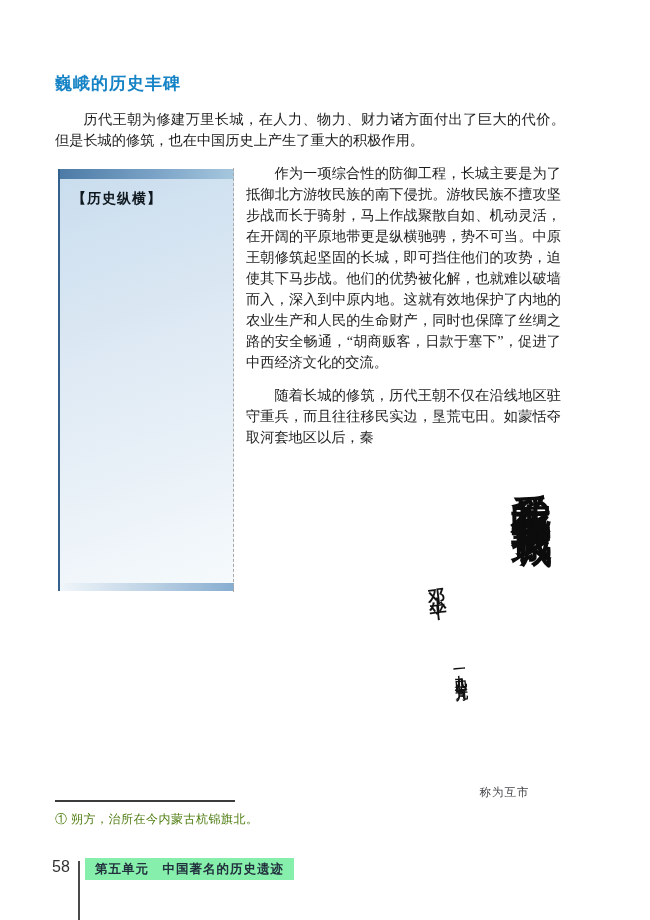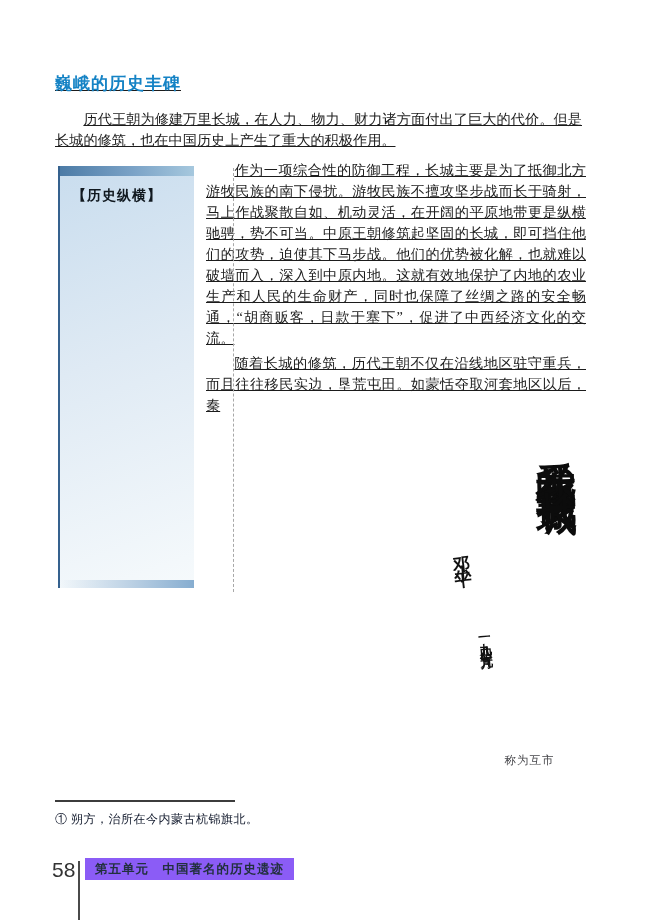--- a/index.html
+++ b/index.html
@@ -1,31 +1,31 @@
 <!DOCTYPE html>
 <html><head>
 <meta charset="utf-8">
 <style>
   html,body{margin:0;padding:0;background:#fff;}
   .page{
     position:relative;width:650px;height:920px;overflow:hidden;background:#ffffff;
     font-family:"Liberation Serif","DejaVu Serif",serif;color:#1c1c1c;
   }
-  .page-inner{padding:72px 60px 0 55px;text-decoration:underline;}
+  .page-inner{padding:72px 77px 0 55px;}
   .doc-title{
     margin:0 0 14px 0;font-size:17px;font-weight:bold;color:#1583c5;
     font-family:"Liberation Sans","DejaVu Sans",sans-serif;letter-spacing:1px;
   }
   .intro{margin:0 8px 9px 0;font-size:14.2px;line-height:21px;text-indent:2em;text-align:justify;}
   .content{position:relative;}
-  .body-p{margin:4px;font-size:14.2px;line-height:21px;text-indent:2em;text-align:justify;}
+  .body-p{margin:12px;font-size:14.2px;line-height:21px;text-indent:2em;text-align:justify;}
 
   
   .sidebar{
-    float:left;width:136px;height:422px;margin:6px 12px 6px 3px;box-sizing:border-box;
+    float:left;width:176px;height:422px;margin:6px 12px 6px 3px;box-sizing:border-box;
     border-left:2px solid #35618e;display:flex;flex-direction:column;
     background:linear-gradient(160deg,#c9ddee 0%,#dfeaf4 45%,#f6fafc 100%);
   }
   .sidebar-topbar{height:10px;flex:none;background:linear-gradient(90deg,#4c7ba6 0%,#7ba3c7 55%,#a6c8de 100%);}
   .sidebar-inner{flex:1;padding:0 9px 0 12px;}
   .sidebar-heading{
     margin:11px 0 7px 0;font-size:14px;font-weight:bold;color:#10181f;
     font-family:"Liberation Sans","DejaVu Sans",sans-serif;letter-spacing:1px;
   }
   .sidebar-text{
@@ -54,31 +54,31 @@
   }
   .callig-caption{
     position:absolute;bottom:6px;left:8px;font-size:11.5px;color:#46464a;
     letter-spacing:1px;font-style:normal;writing-mode:horizontal-tb;
   }
   .clear{clear:both;}
 
   
   .footnote{position:absolute;left:55px;top:800px;width:420px;}
   .footnote-rule{width:180px;height:0;border-top:2px solid #3c3c3c;margin-bottom:9px;}
-  .footnote-text{font-size:12px;color:#0f172a;letter-spacing:0.5px;}
+  .footnote-text{font-size:12px;color:#4d7c0f;letter-spacing:0.5px;}
 
   
   .page-number{
-    position:absolute;left:52px;top:858px;font-size:21px;color:#333;
+    position:absolute;left:52px;top:858px;font-size:16px;color:#333;
     font-family:"Liberation Sans","DejaVu Sans",sans-serif;
   }
   .footer-rule{position:absolute;left:78px;top:861px;width:2px;height:59px;background:#4a4a4a;}
   .unit-banner{
     position:absolute;left:85px;top:858px;height:22px;line-height:22px;
-    background:#8b5cf6;color:#22303e;font-size:12.5px;padding:0 10px;
+    background:#86efac;color:#22303e;font-size:12.5px;padding:0 10px;
     font-family:"Liberation Sans","DejaVu Sans",sans-serif;font-weight:bold;letter-spacing:1px;
   }
 </style>
 </head>
 <body>
 
 <div class="page">
   <div class="page-inner">
 
     <h2 class="doc-title">巍峨的历史丰碑</h2>

